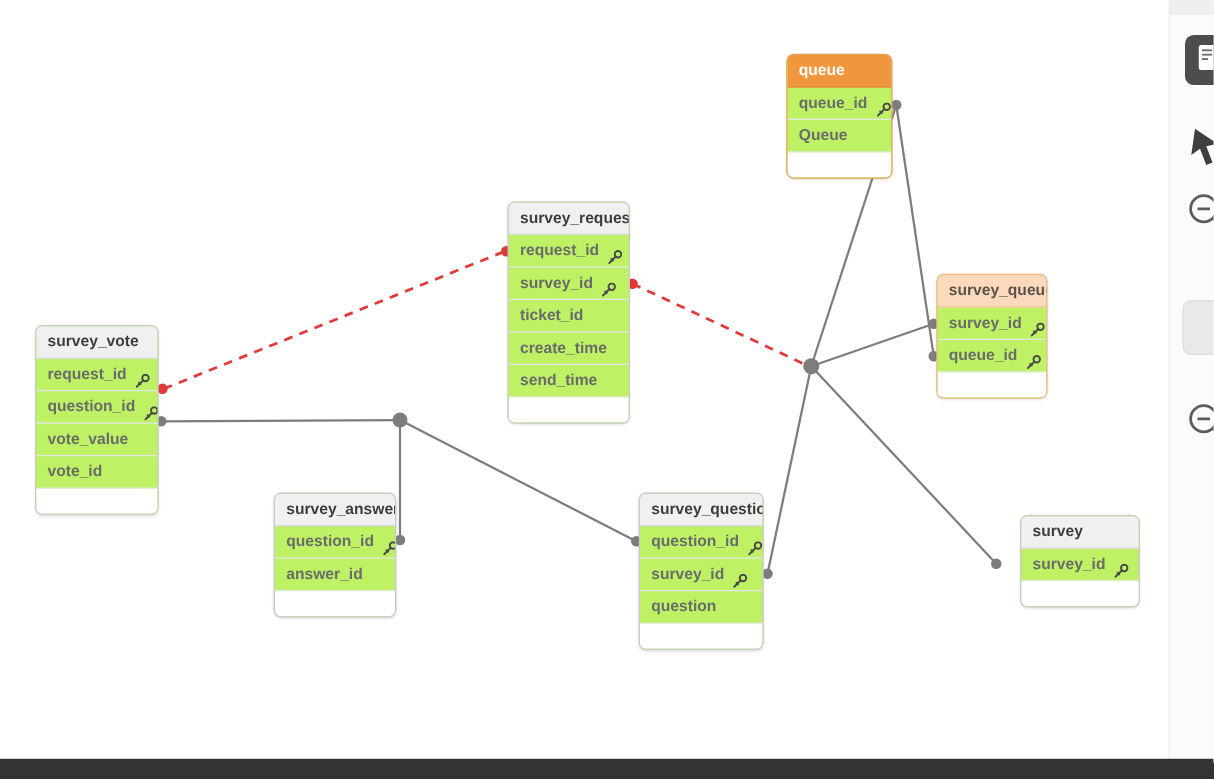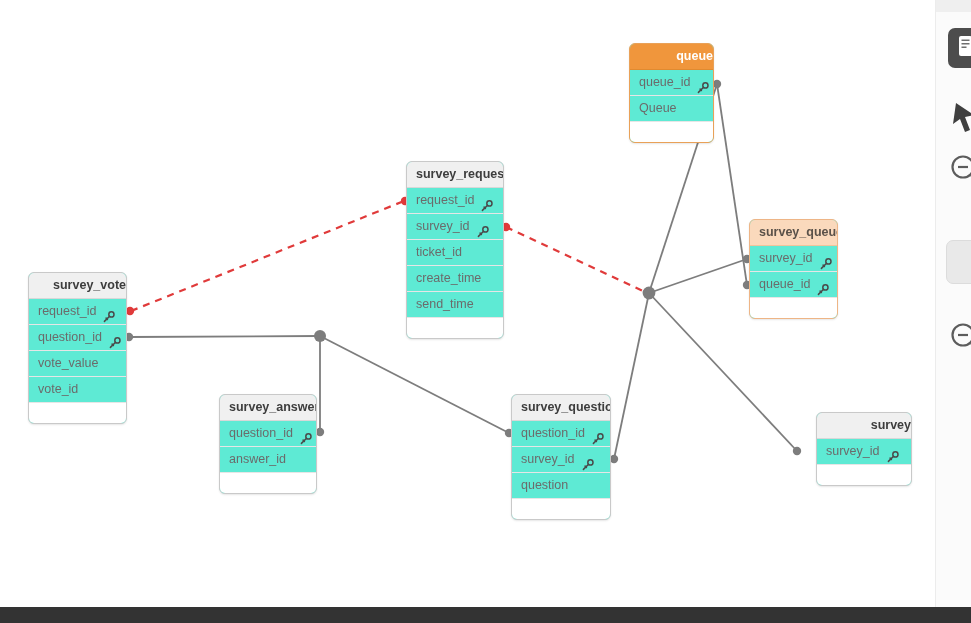--- a/index.html
+++ b/index.html
@@ -27,26 +27,25 @@
     position: absolute;
     left: 0; top: 0;
     width: 936px; height: 607px;
     pointer-events: none;
   }
 
   
   .entity {
     position: absolute;
     box-sizing: border-box;
-    background: #5eead4;
+    background: #bef264;
     border: 1px solid #c9c9c9;
     border-radius: 6px;
     box-shadow: 0 1px 2px rgba(0,0,0,0.10);
     overflow: hidden;
-    text-align: right;
   }
   .entity .ehead {
     box-sizing: border-box;
     height: 26px;
     line-height: 25px;
     padding: 0 0 0 9px;
     font-size: 12.5px;
     font-weight: bold;
     color: #3d3d3d;
     background: #f0f0f0;
@@ -57,20 +56,21 @@
     box-sizing: border-box;
     height: 26px;
     line-height: 25px;
     padding: 0 8px 0 9px;
     font-size: 12.5px;
     color: #6b6b6b;
     border-bottom: 1px solid #e6e6e6;
     white-space: nowrap;
     display: flex;
     align-items: center;
+    font-weight: bold;
   }
   .entity .erow:last-child { border-bottom: none; }
   .entity .erow .fname { flex: 0 0 auto; }
   .entity .erow .keyic {
     flex: 0 0 auto;
     margin-left: 7px;
     display: inline-block;
     width: 12px; height: 12px;
     position: relative;
     top: 1px;
@@ -202,21 +202,21 @@
       <g stroke="#e03a3a" stroke-width="2.2" fill="none" stroke-dasharray="7 6">
         <path d="M 131 311 L 404 201"></path>
         <path d="M 506 227 L 645 292"></path>
       </g>
       <g fill="#e03a3a">
         <circle cx="130" cy="311" r="4.2"></circle>
         <circle cx="405" cy="201" r="4.2"></circle>
         <circle cx="506" cy="227" r="4.2"></circle>
       </g>
     </svg>
-  <div class="entity " style="left: 28px; top: 272px; width: 99px;">
+  <div class="entity " style="left: 28px; top: 260px; width: 99px;">
         <div class="ehead">survey_vote</div>
         <div class="erow">
           <span class="fname">request_id</span>
           <span class="keyic"><svg viewBox="0 0 12 12" width="12" height="12">
               <circle cx="8.4" cy="3.4" r="2.6" fill="none" stroke="#4a4a4a" stroke-width="1.5"></circle>
               <path d="M6.6 5.2 L1.4 10.4" stroke="#4a4a4a" stroke-width="1.5" stroke-linecap="round"></path>
               <path d="M3.1 7.1 L4.4 8.4" stroke="#4a4a4a" stroke-width="1.5" stroke-linecap="round"></path>
             </svg></span>
         </div>
         <div class="erow">

